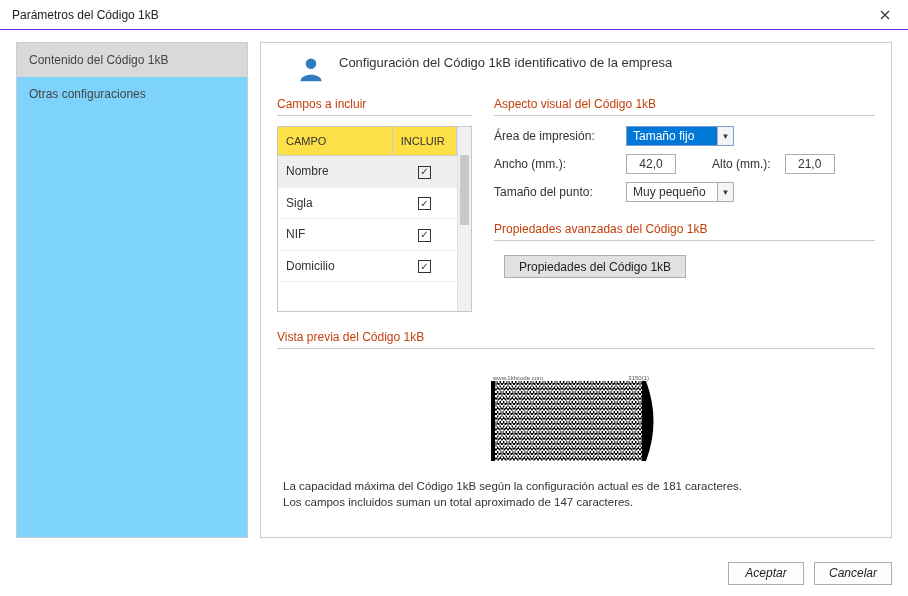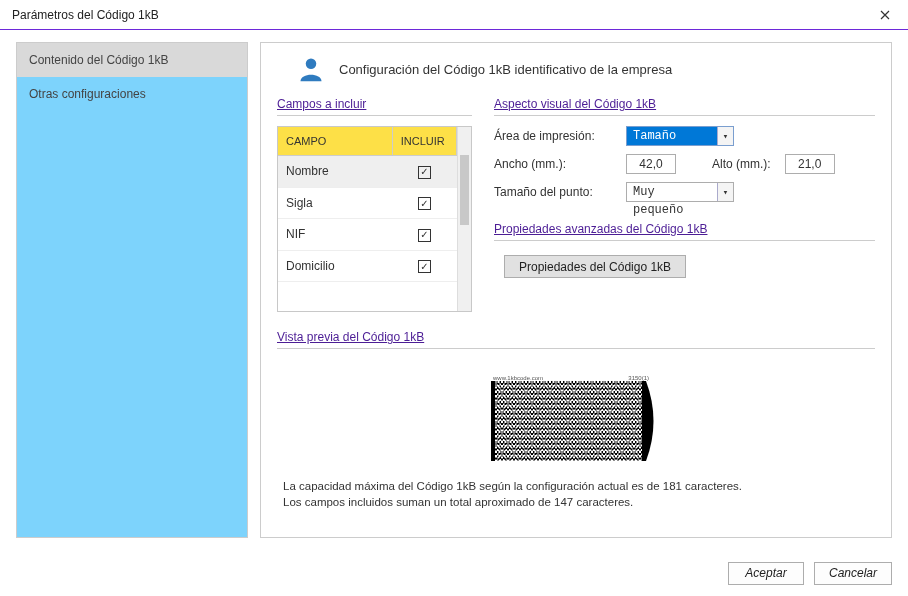--- a/index.html
+++ b/index.html
@@ -53,40 +53,39 @@
   .main {
     flex: 1;
     border: 1px solid #ccc;
     padding: 12px 16px 10px 16px;
     position: relative;
     display: flex;
     flex-direction: column;
     overflow: hidden;
   }
   .header-row {
-    display: flex; align-items: center; gap: 14px;
+    display: flex; align-items: flex-start; gap: 14px;
     margin-bottom: 14px;
     padding-left: 20px;
   }
   .header-row .htxt { font-size: 13px; color: #333; }
   .user-icon { width: 28px; height: 28px; }
   .cols {
     display: flex;
     gap: 22px;
   }
   .col { display: flex; flex-direction: column; }
   .col.left { width: 195px; }
   .col.right { flex: 1; }
   .group-title {
     font-size: 12px;
-    color: #4c1d95;
+    color: #c2410c;
     padding-bottom: 4px;
     border-bottom: 1px solid #ccc;
     margin-bottom: 10px;
-    text-decoration: underline;
   }
   .table-box {
     border: 1px solid #c8c8c8;
     height: 186px;
     position: relative;
     overflow: hidden;
   }
   .tbl {
     border-collapse: collapse;
     width: calc(100% - 14px);
@@ -128,21 +127,20 @@
     font-size:12px;
     gap:6px;
   }
   .form-row .lbl { width:126px; }
   .combo {
     display:flex; align-items:center;
     border:1px solid #7a9ecf;
     height:20px;
     background:#fff;
     font-size:12px;
-    font-family:Liberation Mono, monospace;
   }
   .combo.hl .val { background:#0078d7; color:#fff; }
   .combo .val { flex:1; padding:0 6px; line-height:18px; height:18px;}
   .combo .arrow {
     width:16px; height:18px; border-left:1px solid #aac;
     display:flex; align-items:center; justify-content:center;
     font-size:9px; color:#333; background:#f4f4f4;
   }
   .combo.plain { border-color:#adadad;}
   .num-input {

